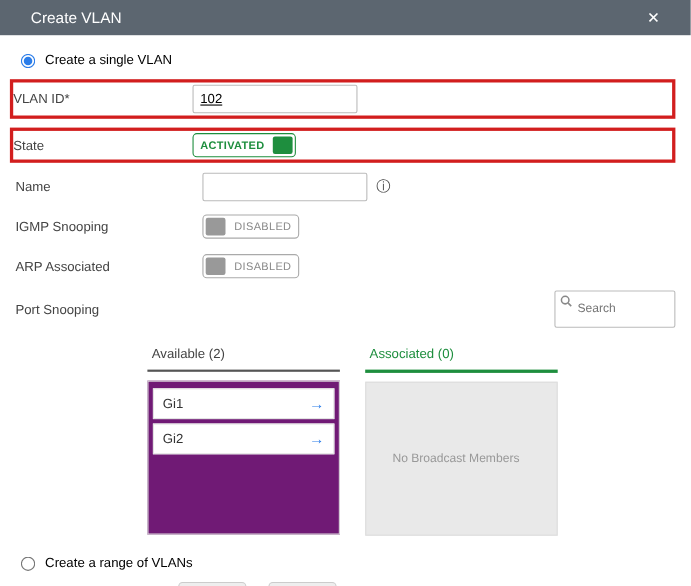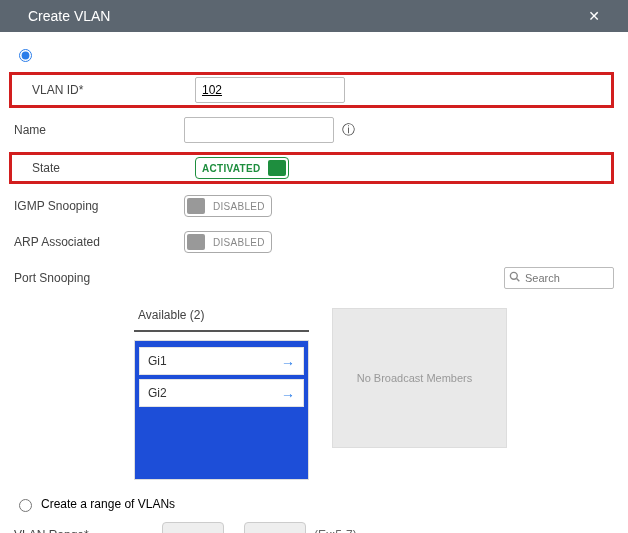--- a/index.html
+++ b/index.html
@@ -55,21 +55,21 @@
   }
   .text-input-disabled {
     background: #eee;
     border: 1px solid #ccc;
     width: 62px;
     height: 26px;
     border-radius: 4px;
   }
   .red-box {
     border: 3px solid #d21e1e;
-    padding: 2px 20px;
+    padding: 2px 0;
     margin-left: -5px;
     display: flex;
     align-items: center;
   }
   .red-box .form-label { width: 163px; }
   .info-icon {
     margin-left: 8px;
     font-size: 13px;
     color: #444;
   }
@@ -96,21 +96,21 @@
   .toggle-disabled .toggle-knob {
     width: 18px; height: 16px; margin: 2px; background: #999; border-radius: 2px;
   }
   .toggle-disabled .toggle-text { padding: 0 6px; letter-spacing: 0.3px; }
   .search-wrap {
     margin-left: auto;
     position: relative;
   }
   .search-input {
     width: 110px;
-    height: 22px;
+    height: 34px;
     padding: 2px 4px 2px 20px;
     border: 1px solid #bbb;
     border-radius: 2px;
     font-size: 11px;
   }
   .search-icon {
     position: absolute;
     left: 5px; top: 4px;
     color: #888;
     font-size: 11px;
@@ -129,21 +129,21 @@
     border-bottom: 2px solid #555;
     color: #444;
     font-weight: 500;
   }
   .col-title.assoc {
     color: #1e8e3e;
     border-bottom: 3px solid #1e8e3e;
   }
   .list-box {
     border: 1px solid #ddd;
-    background: #1d4ed8;
+    background: #701a75;
     height: 140px;
     margin-top: 8px;
     padding: 6px 4px;
     overflow-y: auto;
     position: relative;
   }
   .list-item {
     display: flex;
     justify-content: space-between;
     align-items: center;
@@ -185,39 +185,40 @@
 
 <div class="header">
   <span>Create VLAN</span>
   <span class="close-x">✕</span>
 </div>
 
 <div class="body">
 
   <div class="radio-row">
     <input type="radio" name="mode" checked="" style="">
+    <span>Create a single VLAN</span>
   </div>
 
   <div class="form-row red-box">
     <span class="form-label">VLAN ID*</span>
     <input class="text-input" value="102" style="">
-  </div>
-
-  <div class="form-row">
-    <span class="form-label">Name</span>
-    <input class="text-input" value="" style="">
-    <span class="info-icon">ⓘ</span>
   </div>
 
   <div class="form-row red-box">
     <span class="form-label">State</span>
     <div class="toggle toggle-activated">
       <span class="toggle-text">ACTIVATED</span>
       <span class="toggle-knob"></span>
     </div>
+  </div>
+
+  <div class="form-row">
+    <span class="form-label">Name</span>
+    <input class="text-input" value="" style="">
+    <span class="info-icon">ⓘ</span>
   </div>
 
   <div class="form-row">
     <span class="form-label">IGMP Snooping</span>
     <div class="toggle toggle-disabled">
       <span class="toggle-knob"></span>
       <span class="toggle-text">DISABLED</span>
     </div>
   </div>
 
@@ -250,20 +251,21 @@
           <span>Gi1</span>
           <span class="arrow-right">→</span>
         </div>
         <div class="list-item">
           <span>Gi2</span>
           <span class="arrow-right">→</span>
         </div>
       </div>
     </div>
     <div class="col">
+      <div class="col-title assoc">Associated (0)</div>
       <div class="list-box assoc-box" style="overflow-y:scroll">
         <div class="empty-msg">No Broadcast Members</div>
       </div>
     </div>
   </div>
 
   <div class="radio-row">
     <input type="radio" name="mode" style="">
     <span>Create a range of VLANs</span>
   </div>

